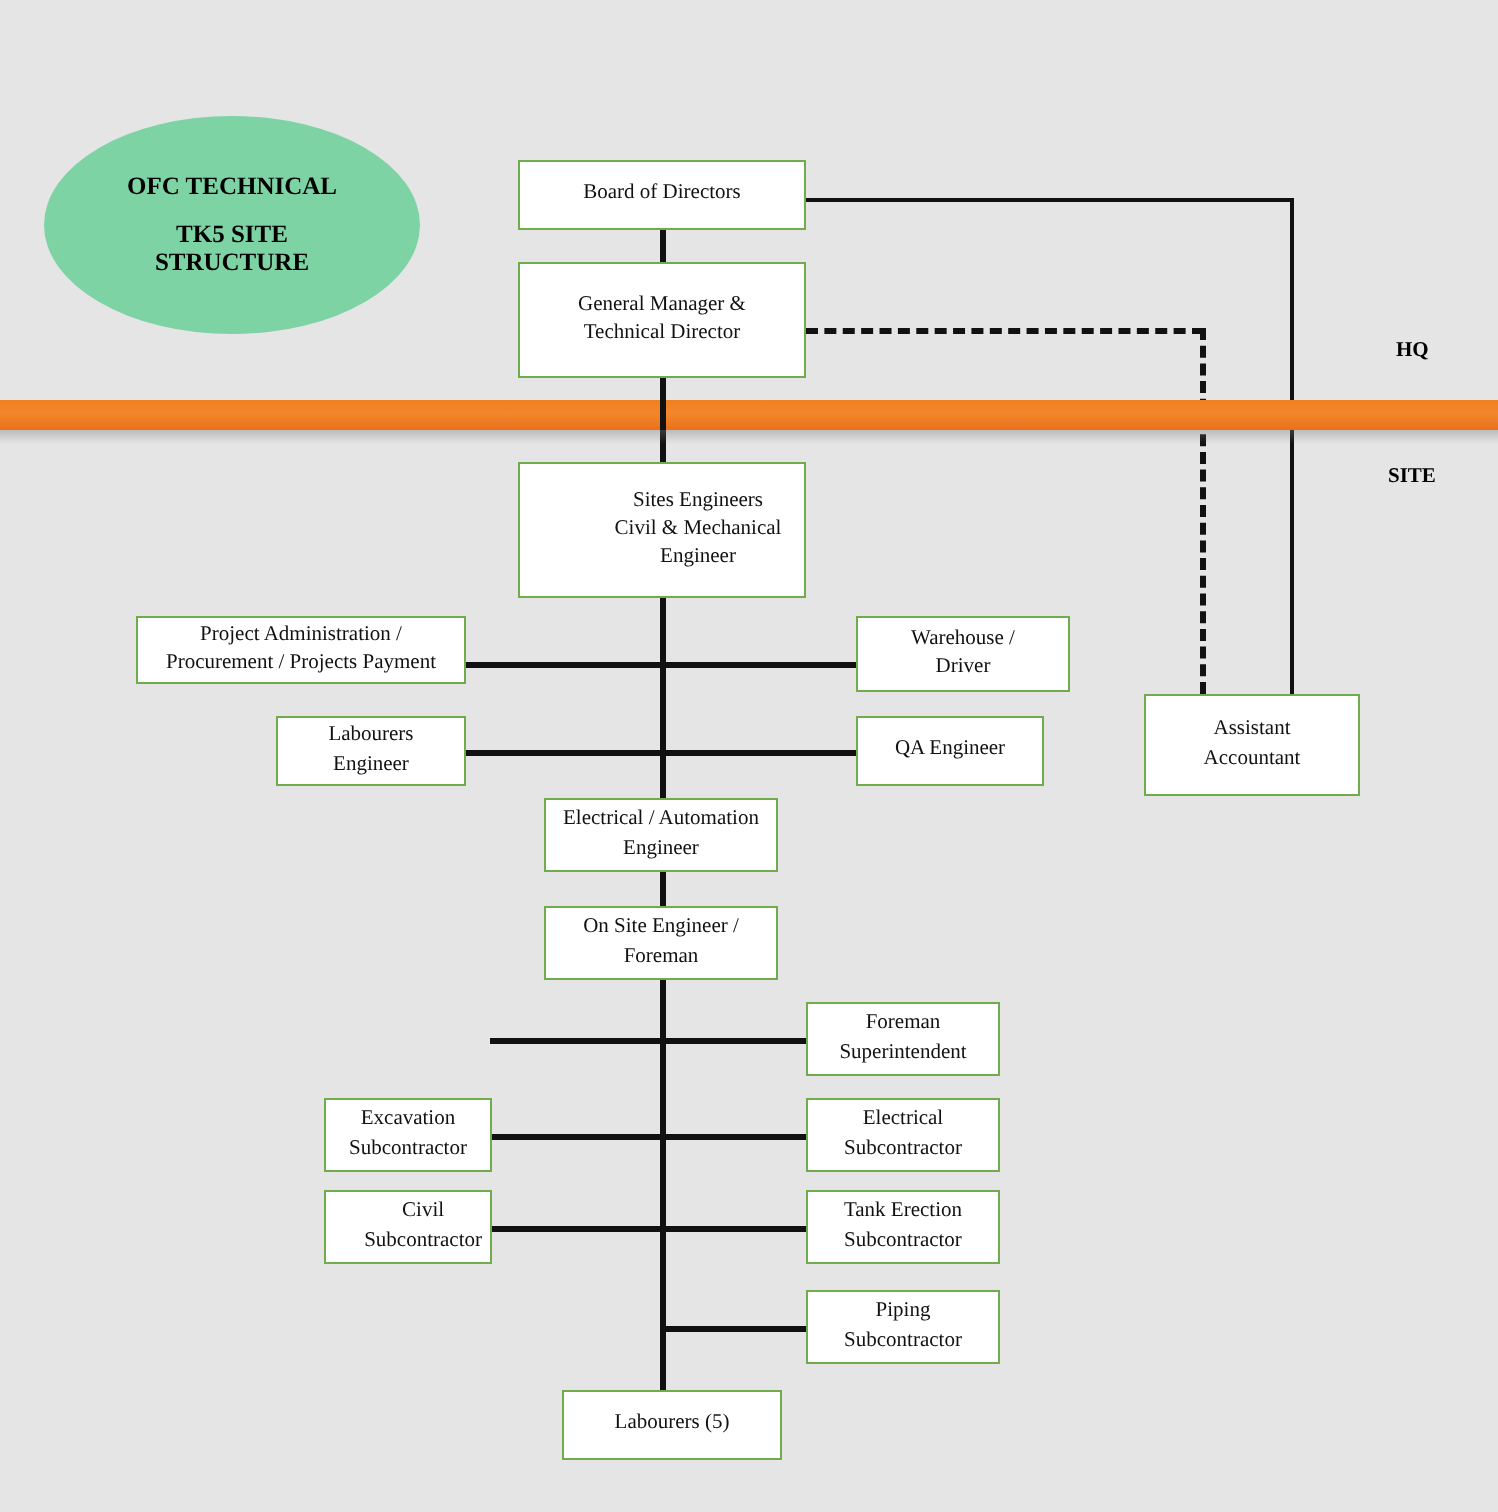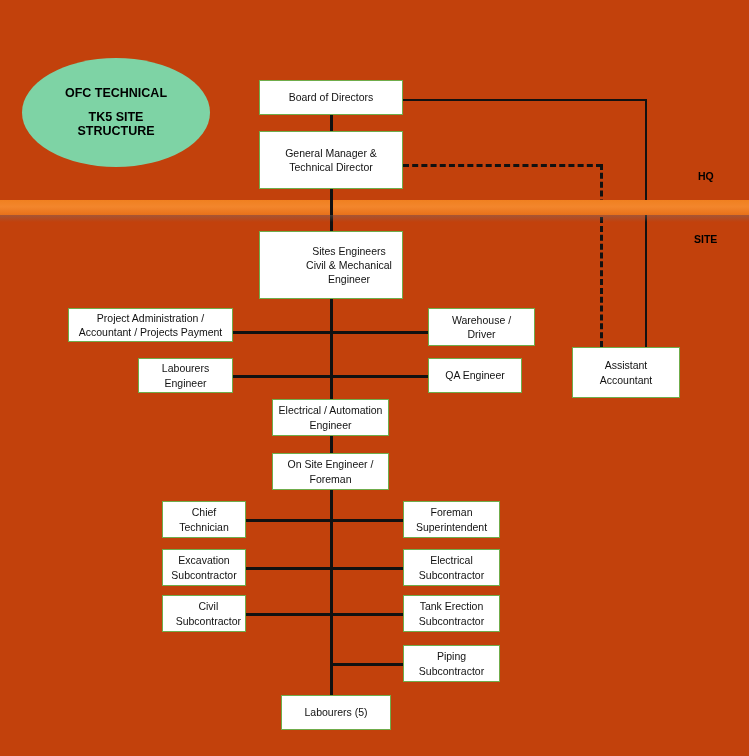--- a/index.html
+++ b/index.html
@@ -4,22 +4,22 @@
 <style>
   html, body {
     margin: 0;
     padding: 0;
     background: #ffffff;
   }
   #canvas {
     position: relative;
     width: 749px;
     height: 756px;
-    background: #c2410c;
-    font-family: Liberation Sans, sans-serif;
+    background: #e5e5e5;
+    font-family: Liberation Serif, serif;
     overflow: hidden;
   }
 
   
   .title-ellipse {
     position: absolute;
     left: 22px;
     top: 58px;
     width: 188px;
     height: 109px;
@@ -159,21 +159,21 @@
   <div class="node" style="left:259px; top:231px; width:144px; height:68px;padding-left:40px;">
     <span>
       <span>Sites Engineers</span><br>
       <span>Civil &amp; Mechanical Engineer</span>
     </span>
   </div>
 
   <div class="node" style="left:68px; top:308px; width:165px; height:34px;">
     <span>
       <span>Project Administration /</span><br>
-      <span>Accountant / Projects Payment</span>
+      <span>Procurement / Projects Payment</span>
     </span>
   </div>
 
   <div class="node" style="left:428px; top:308px; width:107px; height:38px;">
     <span>
       <span>Warehouse /</span><br>
       <span>Driver</span>
     </span>
   </div>
 
@@ -202,26 +202,20 @@
     </span>
   </div>
 
   <div class="node" style="left:272px; top:453px; width:117px; height:37px;">
     <span>
       <span>On Site Engineer /</span><br>
       <span>Foreman</span>
     </span>
   </div>
 
-  <div class="node" style="left:162px; top:501px; width:84px; height:37px;">
-    <span>
-      <span>Chief</span><br>
-      <span>Technician</span>
-    </span>
-  </div>
 
   <div class="node" style="left:403px; top:501px; width:97px; height:37px;">
     <span>
       <span>Foreman</span><br>
       <span>Superintendent</span>
     </span>
   </div>
 
   <div class="node" style="left:162px; top:549px; width:84px; height:37px;">
     <span>

